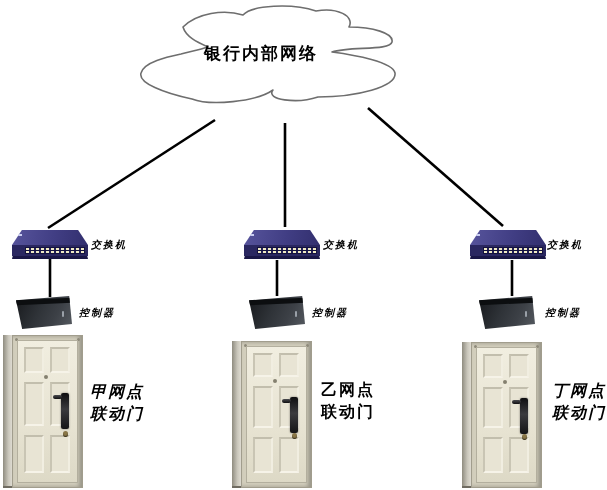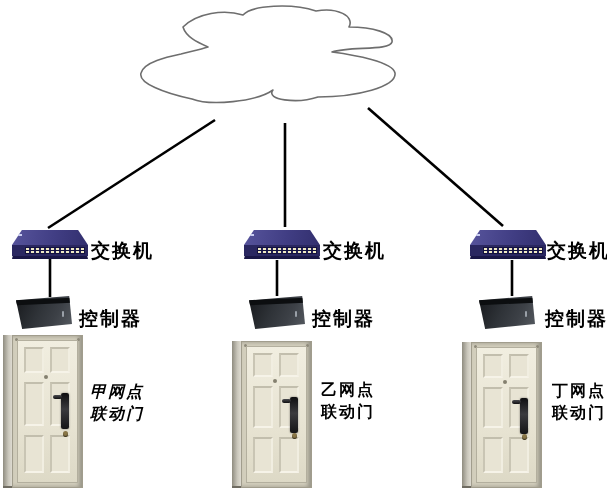--- a/index.html
+++ b/index.html
@@ -12,21 +12,21 @@
   }
   #wiring{position:absolute;left:0;top:0;width:607px;height:490px;}
 
   .lbl{
     position:absolute;
     color:#000;
     font-weight:bold;
     white-space:nowrap;
   }
   .cloud-lbl{font-size:17px;letter-spacing:2px;}
-  .dev-lbl{font-size:19px;letter-spacing:2px;}
+  .dev-lbl{font-size:10px;letter-spacing:2px;font-style:italic;}
   .door-lbl{font-size:16px;letter-spacing:2px;line-height:22px;}
 
   
   .switch{position:absolute;width:76px;height:29px;}
   .sw-top{
     height:15px;
     background:linear-gradient(100deg,#57549c 0%,#413e84 55%,#322f6e 100%);
     clip-path:polygon(13% 0,87% 0,100% 100%,0 100%);
   }
   .sw-front{position:relative;height:11px;background:#2a2760;}
@@ -137,20 +137,21 @@
          C 193 51 202 49 208 47
          C 197 42 186 37 183 27 Z" fill="#ffffff" stroke="#6e6e6e" stroke-width="1.6" stroke-linejoin="round"></path>
     <line x1="215" y1="120" x2="48" y2="228" stroke="#000" stroke-width="2.6"></line>
     <line x1="285" y1="123" x2="285" y2="227" stroke="#000" stroke-width="2.6"></line>
     <line x1="368" y1="108" x2="503" y2="226" stroke="#000" stroke-width="2.6"></line>
     <line x1="50" y1="258" x2="50" y2="297" stroke="#000" stroke-width="2.6"></line>
     <line x1="277" y1="260" x2="277" y2="296" stroke="#000" stroke-width="2.6"></line>
     <line x1="512" y1="260" x2="512" y2="296" stroke="#000" stroke-width="2.6"></line>
   </svg>
 
+  <div class="lbl cloud-lbl" style="left:204px;top:42px;">银行内部网络</div>
 
   <div class="switch" style="left:12px;top:230px;">
     <div class="sw-top">
         <div class="sw-led"></div>
       </div>
     <div class="sw-front">
         <div class="sw-ports"></div>
       </div>
     <div class="sw-base"></div>
   </div>
@@ -262,18 +263,18 @@
         <div class="panel p-c2 p-r2"></div>
         <div class="panel p-c1 p-r3"></div>
         <div class="panel p-c2 p-r3"></div>
         <div class="peephole"></div>
         <div class="lock"></div>
         <div class="lock-handle"></div>
         <div class="keyhole"></div>
       </div>
     </div>
   </div>
-  <div class="lbl door-lbl" style="left:552px;top:380px;">
+  <div class="lbl door-lbl" style="left:552px;top:380px;font-style:italic;">
     <div>丁网点</div>
     <div>联动门</div>
   </div>
 
 </div>
 
 </body></html>

